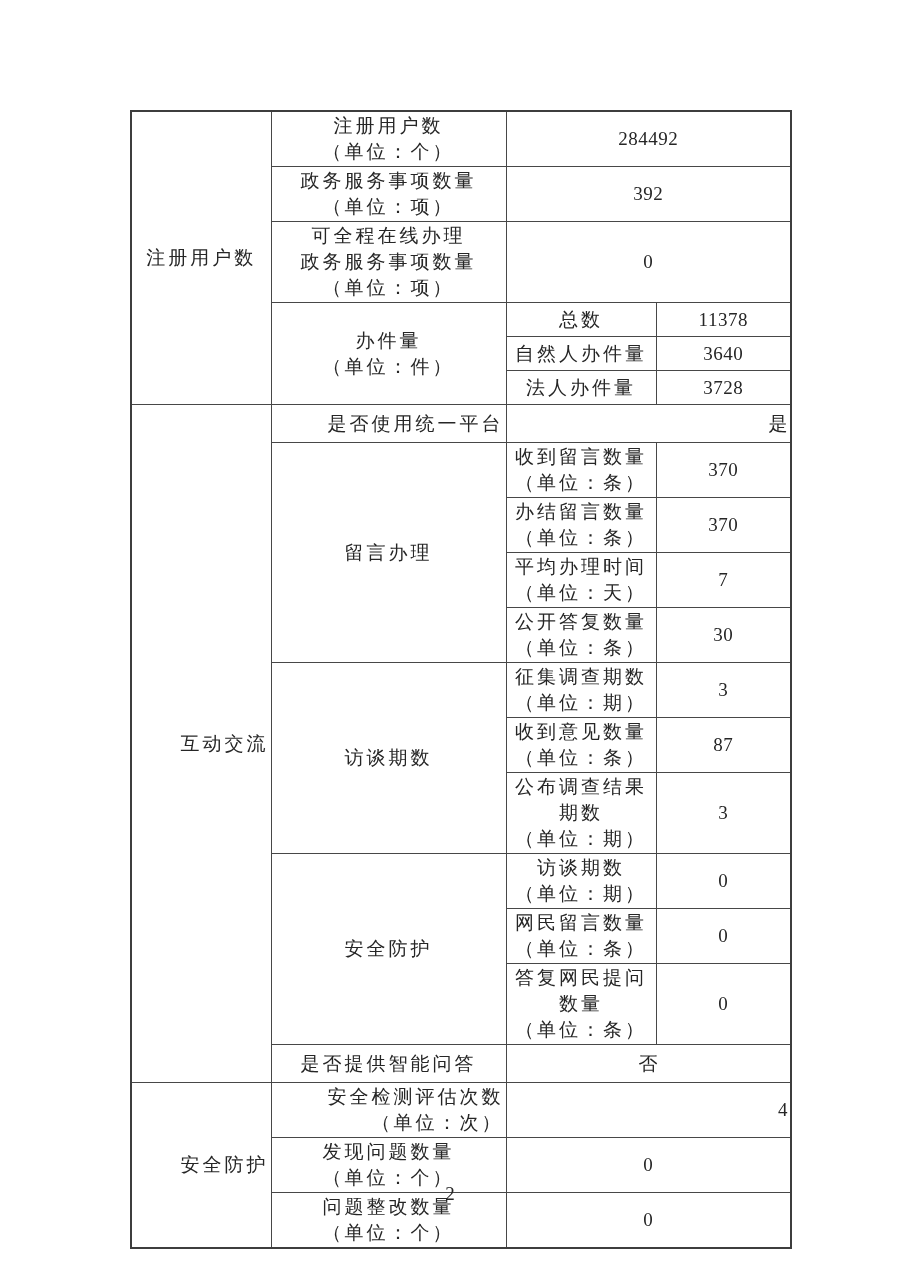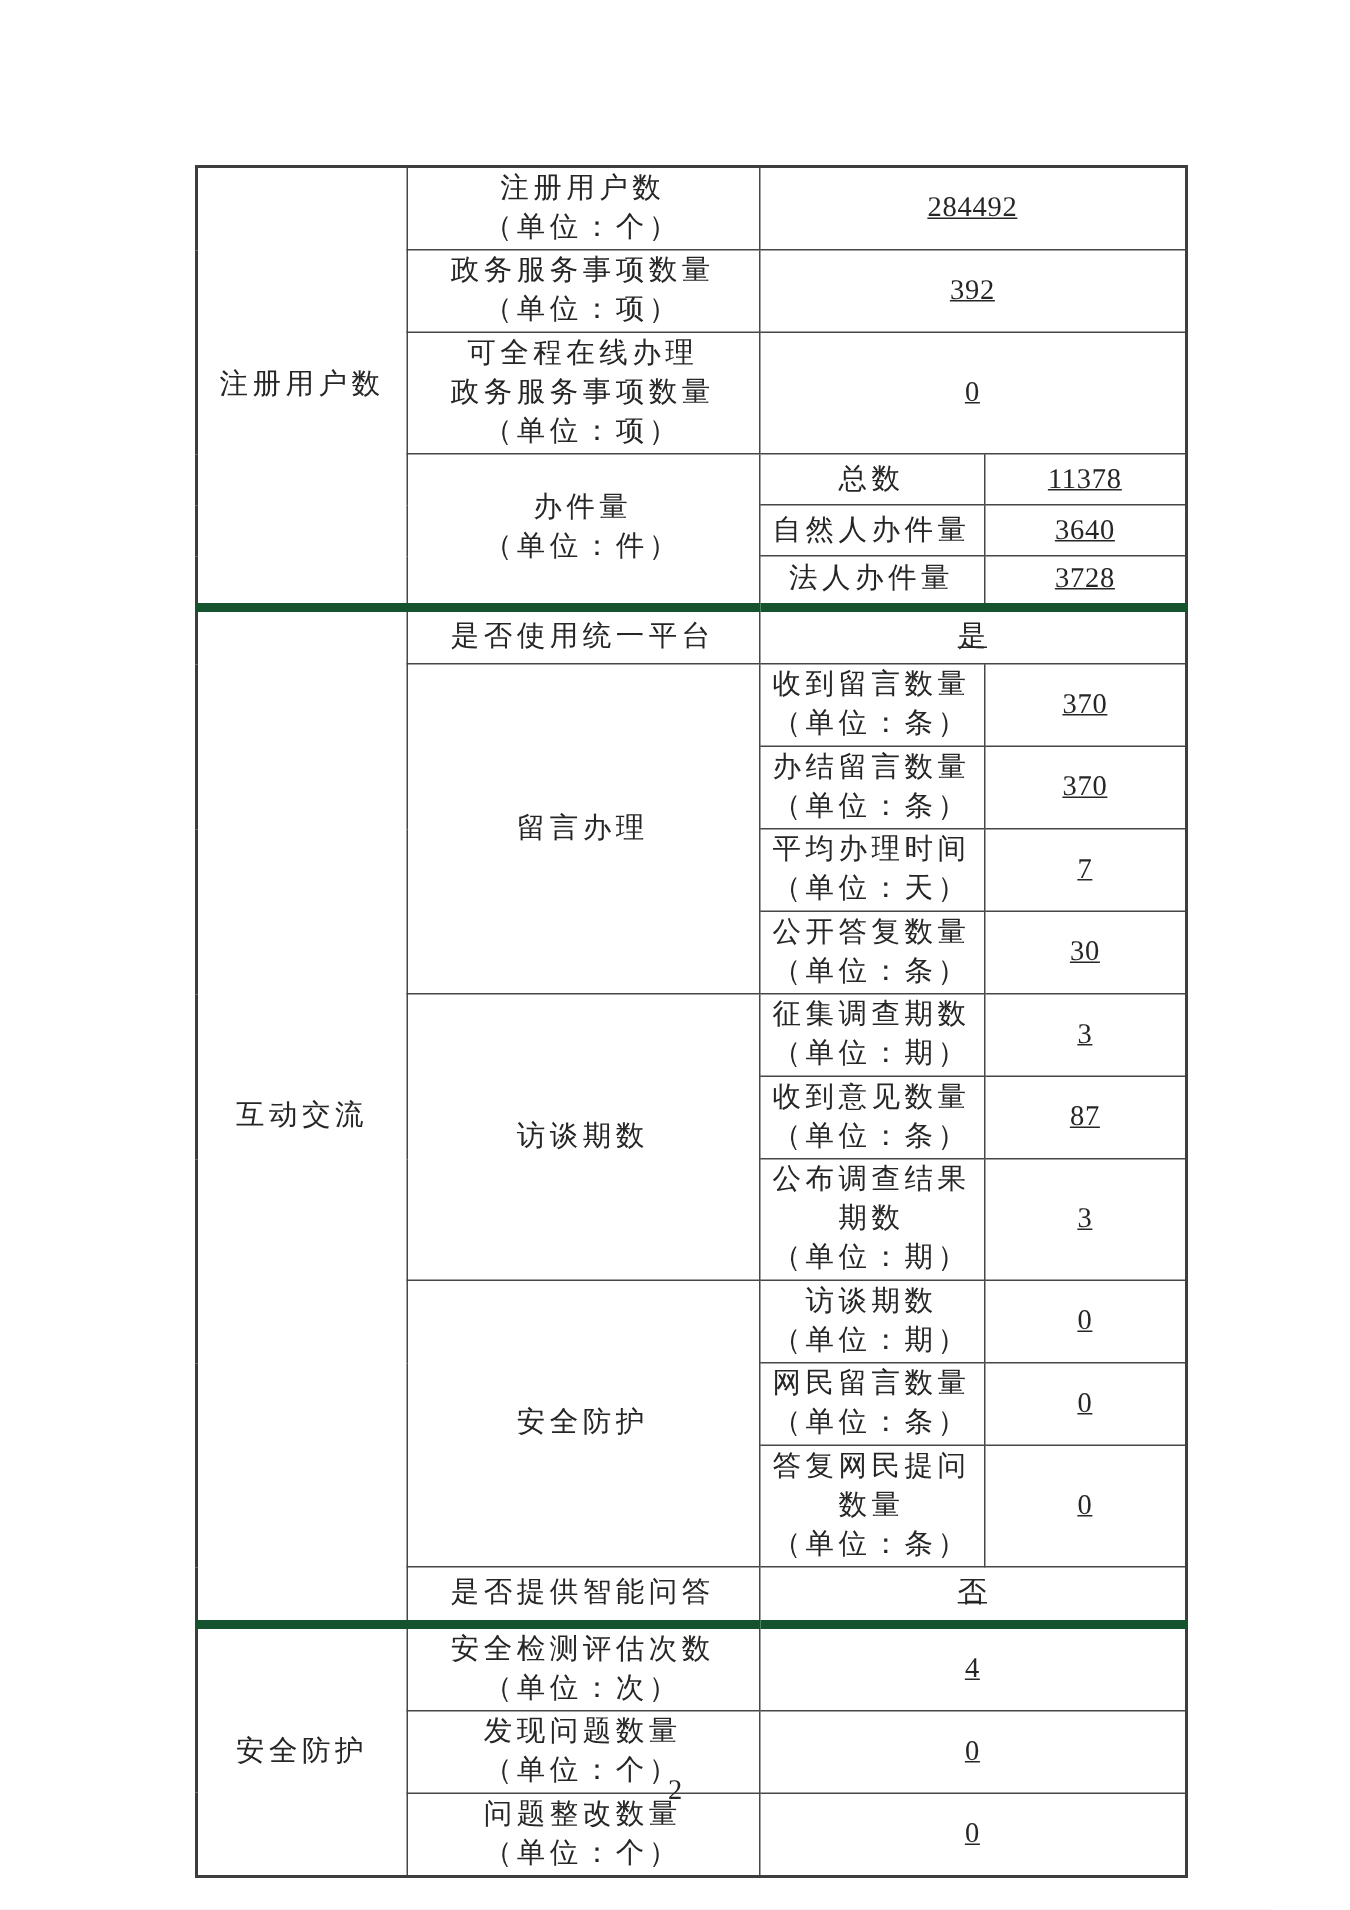--- a/index.html
+++ b/index.html
@@ -27,23 +27,23 @@
     text-align: center;
     vertical-align: middle;
     color: #262626;
     font-size: 19px;
     line-height: 26px;
     white-space: pre-line;
     overflow: hidden;
     padding: 1px 2px;
   }
   table.report { border: 2px solid #3d3d3d; }
-  tr.section-start td { border-top: 6px solid #14532d; }
+  tr.section-start td { border-top: 1px solid #14532d; text-align: right; }
   td.cat, td.lbl, td.sub { letter-spacing: 3px; }
-  td.val, td.subval { letter-spacing: 0.5px; text-decoration: underline; }
+  td.val, td.subval { letter-spacing: 0.5px; }
   
   tr.h51 { height: 51px; }
   tr.h80 { height: 80px; }
   tr.h34 { height: 34px; }
   tr.h38 { height: 38px; }
   tr.h52 { height: 52px; }
   tr.h53 { height: 53px; }
   .page-number {
     position: absolute;
     top: 1183px;

